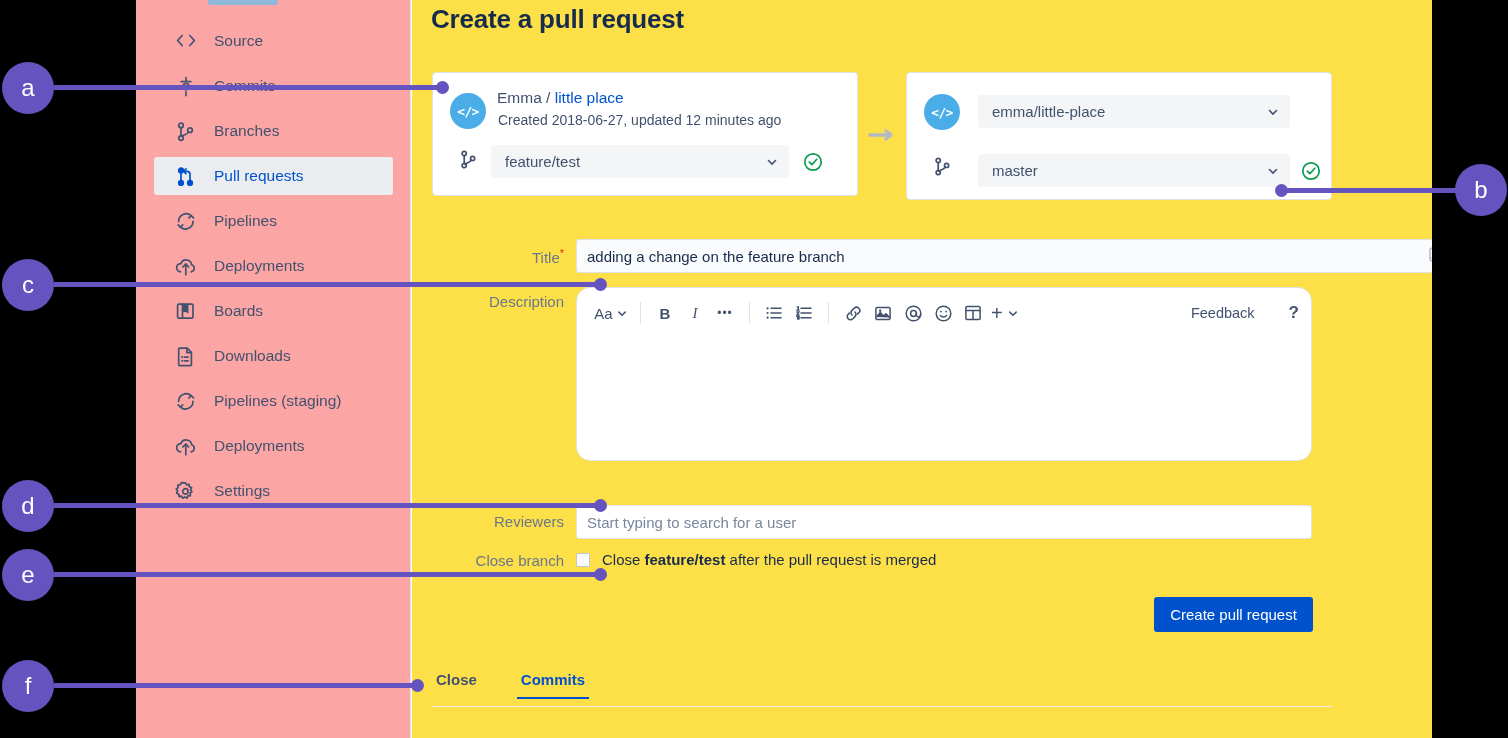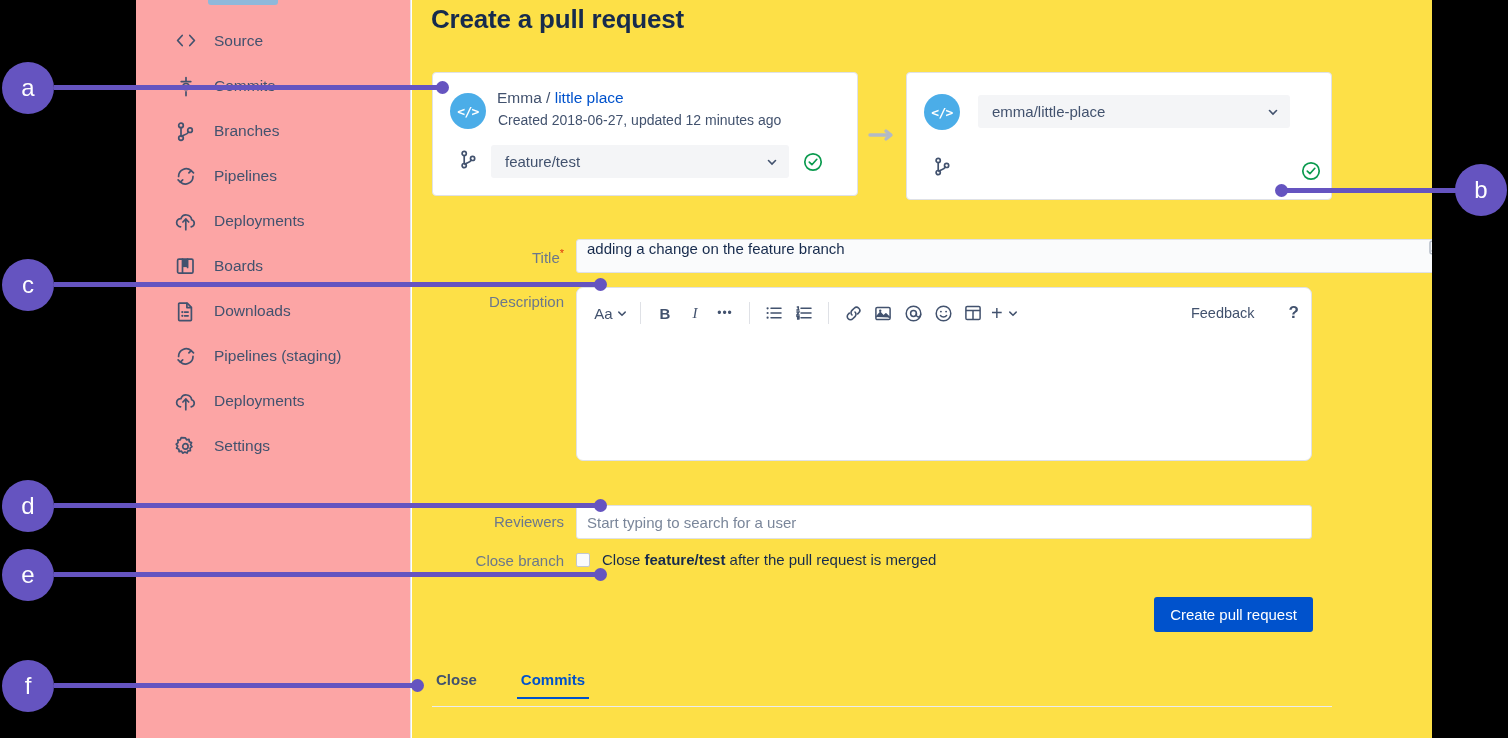--- a/index.html
+++ b/index.html
@@ -126,32 +126,32 @@
     font-size: 15px; color: #6b778c; white-space: nowrap;
   }
   .req-star { color: #de350b; font-size: 11px; vertical-align: super; }
 
   .title-input {
     position: absolute; left: 164px; top: 239px;
     width: 879px; height: 34px;
     background: #fafbfc;
     border: 1px solid #dfe1e6;
     border-radius: 3px;
-    display: flex; 
+    display: flex; align-items: center;
     padding: 0 8px 0 10px;
     font-size: 15px; color: #172b4d;
   }
   .title-input .tval { flex: 1; white-space: nowrap; }
 
   .desc-box {
     position: absolute; left: 164px; top: 287px;
     width: 736px; height: 174px;
     background: #fff;
     border: 1px solid #dfe1e6;
-    border-radius: 7px;
+    border-radius: 14px;
   }
   .desc-toolbar {
     position: absolute; left: 0; top: 0;
     width: 736px; height: 50px;
     display: flex; align-items: center;
     padding: 0 14px 0 14px;
     color: #42526e;
   }
   .tb-btn {
     display: flex; align-items: center; justify-content: center;
@@ -264,20 +264,33 @@
               <svg width="21" height="21" viewBox="0 0 21 21" fill="none" stroke="#42526e" stroke-width="1.7" stroke-linecap="round" stroke-linejoin="round">
                 <circle cx="6" cy="4.4" r="2.3"></circle>
                 <circle cx="6" cy="17.1" r="2.3"></circle>
                 <circle cx="15" cy="9.2" r="2.3"></circle>
                 <path d="M6 6.7 v8.1"></path>
                 <path d="M13.5 11.1 c-1.9 3.1 -5.1 2.5 -7.1 4.3"></path>
               </svg>
             </span>
             <span>Branches</span>
           </div>
+          <div class="nav-item active">
+            <span class="nav-ico">
+              <svg width="21" height="21" viewBox="0 0 21 21" fill="none" stroke="#0052cc" stroke-width="1.7" stroke-linecap="round" stroke-linejoin="round">
+                <circle cx="6" cy="4.4" r="2.3"></circle>
+                <circle cx="6" cy="16.9" r="2.3"></circle>
+                <circle cx="15" cy="16.9" r="2.3"></circle>
+                <path d="M6 6.7 v7.9"></path>
+                <path d="M15 14.6 V8.3 a3 3 0 0 0 -3 -3 H9"></path>
+                <path d="M11 2.9 L8.6 5.3 L11 7.7"></path>
+              </svg>
+            </span>
+            <span>Pull requests</span>
+          </div>
           <div class="nav-item">
             <span class="nav-ico">
               <svg width="21" height="21" viewBox="0 0 21 21" fill="none" stroke="#42526e" stroke-width="1.7" stroke-linecap="round" stroke-linejoin="round">
                 <path d="M18 10.4 a7.6 7.6 0 0 1 -12.6 5.7"></path>
                 <path d="M3.6 10.4 a7.6 7.6 0 0 1 12.6 -5.7"></path>
                 <path d="M3.1 13.9 L5.4 16.2 L7.7 13.9"></path>
                 <path d="M18.5 6.9 L16.2 4.6 L13.9 6.9"></path>
               </svg>
             </span>
             <span>Pipelines</span>
@@ -401,20 +414,26 @@
         </div>
 
         <div class="branch-ico" style="left:25px; top:82px;">
           <svg width="17" height="19" viewBox="0 0 17 19" fill="none" stroke="#42526e" stroke-width="1.7" stroke-linecap="round">
             <circle cx="4.2" cy="3.4" r="2.1"></circle>
               <circle cx="4.2" cy="15.6" r="2.1"></circle>
               <circle cx="12.6" cy="8.4" r="2.1"></circle>
             <path d="M4.2 5.6 v7.9"></path>
               <path d="M11.2 10.1 c-1.6 2.8 -4.4 2.3 -6.2 4.2"></path>
           </svg>
+        </div>
+        <div class="select" style="left:71px; top:81px; width:312px;">
+          <span class="sel-val">master</span>
+          <svg class="chev" viewBox="0 0 12 12" fill="none" stroke="#42526e" stroke-width="1.6" stroke-linecap="round">
+              <path d="M2.5 4.5 L6 8 L9.5 4.5"></path>
+            </svg>
         </div>
         <div class="okcheck" style="left:394px; top:88px;">
           <svg width="20" height="20" viewBox="0 0 20 20" fill="none" stroke="#0a9a4e" stroke-width="1.7" stroke-linecap="round" stroke-linejoin="round">
             <circle cx="10" cy="10" r="8.2"></circle>
               <path d="M6.3 10.2 L8.9 12.7 L13.8 7.3"></path>
           </svg>
         </div>
       </div>
 
       <div class="label-right" style="left:20px; top:247px; width:132px;">

